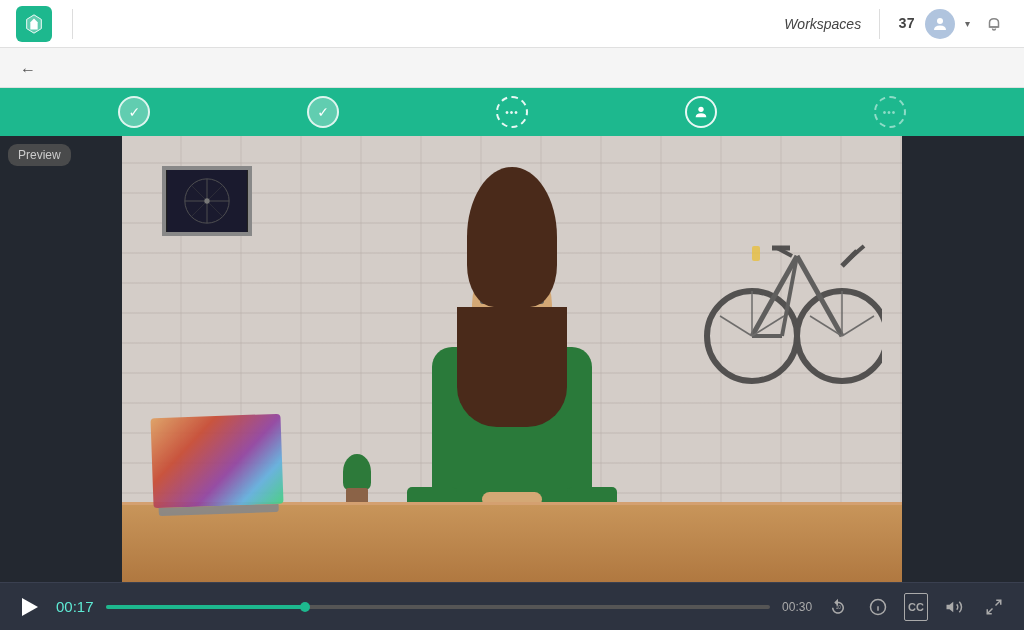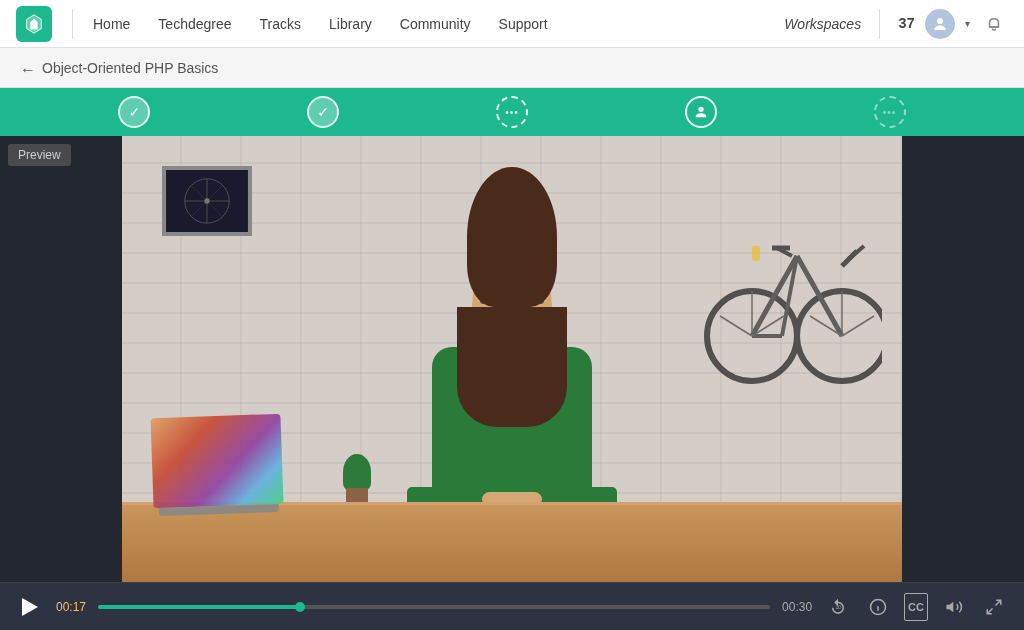--- a/index.html
+++ b/index.html
@@ -132,21 +132,21 @@
       padding: 0;
       position: relative;
     }
     .preview-label {
       position: absolute;
       top: 8px; left: 8px;
       background: rgba(80,80,80,0.85);
       color: #ccc;
       font-size: 12px;
       padding: 4px 10px;
-      border-radius: 3px;
+      border-radius: 9px;
       z-index: 10;
     }
     .video-frame {
       width: 780px;
       background: #1a1a1a;
       position: relative;
       overflow: hidden;
       flex-shrink: 0;
     }
 
@@ -307,22 +307,22 @@
       width: 28px; height: 28px;
       border: none;
       background: none;
       color: #fff;
       font-size: 18px;
       cursor: pointer;
       display: flex; align-items: center; justify-content: center;
       flex-shrink: 0;
     }
     .ctrl-time {
-      font-size: 12px;
-      color: #fdba74;
+      font-size: 15px;
+      color: #5eead4;
       white-space: nowrap;
       flex-shrink: 0;
     }
     .progress-track {
       flex: 1;
       height: 4px;
       background: #555;
       border-radius: 2px;
       position: relative;
     }
@@ -361,28 +361,20 @@
 <body>
 
 <nav class="navbar">
   <div class="navbar-logo">
     <svg viewBox="0 0 24 24" fill="white">
       <path d="M12 2 L4 7 L4 17 L12 22 L20 17 L20 7 Z" fill="rgba(255,255,255,0.3)" stroke="white" stroke-width="1"></path>
       <path d="M8 10 L12 6 L16 10 L16 18 L8 18 Z" fill="white"></path>
     </svg>
   </div>
   <div class="navbar-divider"></div>
-  <div class="navbar-links">
-    <span class="navbar-link">Home</span>
-    <span class="navbar-link">Techdegree</span>
-    <span class="navbar-link">Tracks</span>
-    <span class="navbar-link">Library</span>
-    <span class="navbar-link">Community</span>
-    <span class="navbar-link">Support</span>
-  </div>
   <div class="navbar-right">
     <span class="navbar-workspaces">Workspaces</span>
     <div class="navbar-divider"></div>
     <span class="navbar-count">37</span>
     <div class="navbar-avatar">
       <svg width="18" height="18" viewBox="0 0 24 24" fill="white">
         <circle cx="12" cy="8" r="4"></circle>
         <path d="M4 20 Q4 14 12 14 Q20 14 20 20" fill="white"></path>
       </svg>
     </div>
@@ -393,21 +385,20 @@
         <line x1="6" y1="16" x2="18" y2="16"></line>
         <path d="M10 18 Q10 20 12 20 Q14 20 14 18"></path>
       </svg>
     </div>
   </div>
 </nav>
 
 <div class="breadcrumb-bar">
   <div class="breadcrumb-back">
     <span class="arrow">←</span>
-    <span>Object-Oriented PHP Basics</span>
   </div>
 </div>
 
 <div class="main-content">
 
   <div class="progress-bar-track">
     <div class="progress-step completed">
       <span class="check">✓</span>
     </div>
     <div class="progress-step completed">

